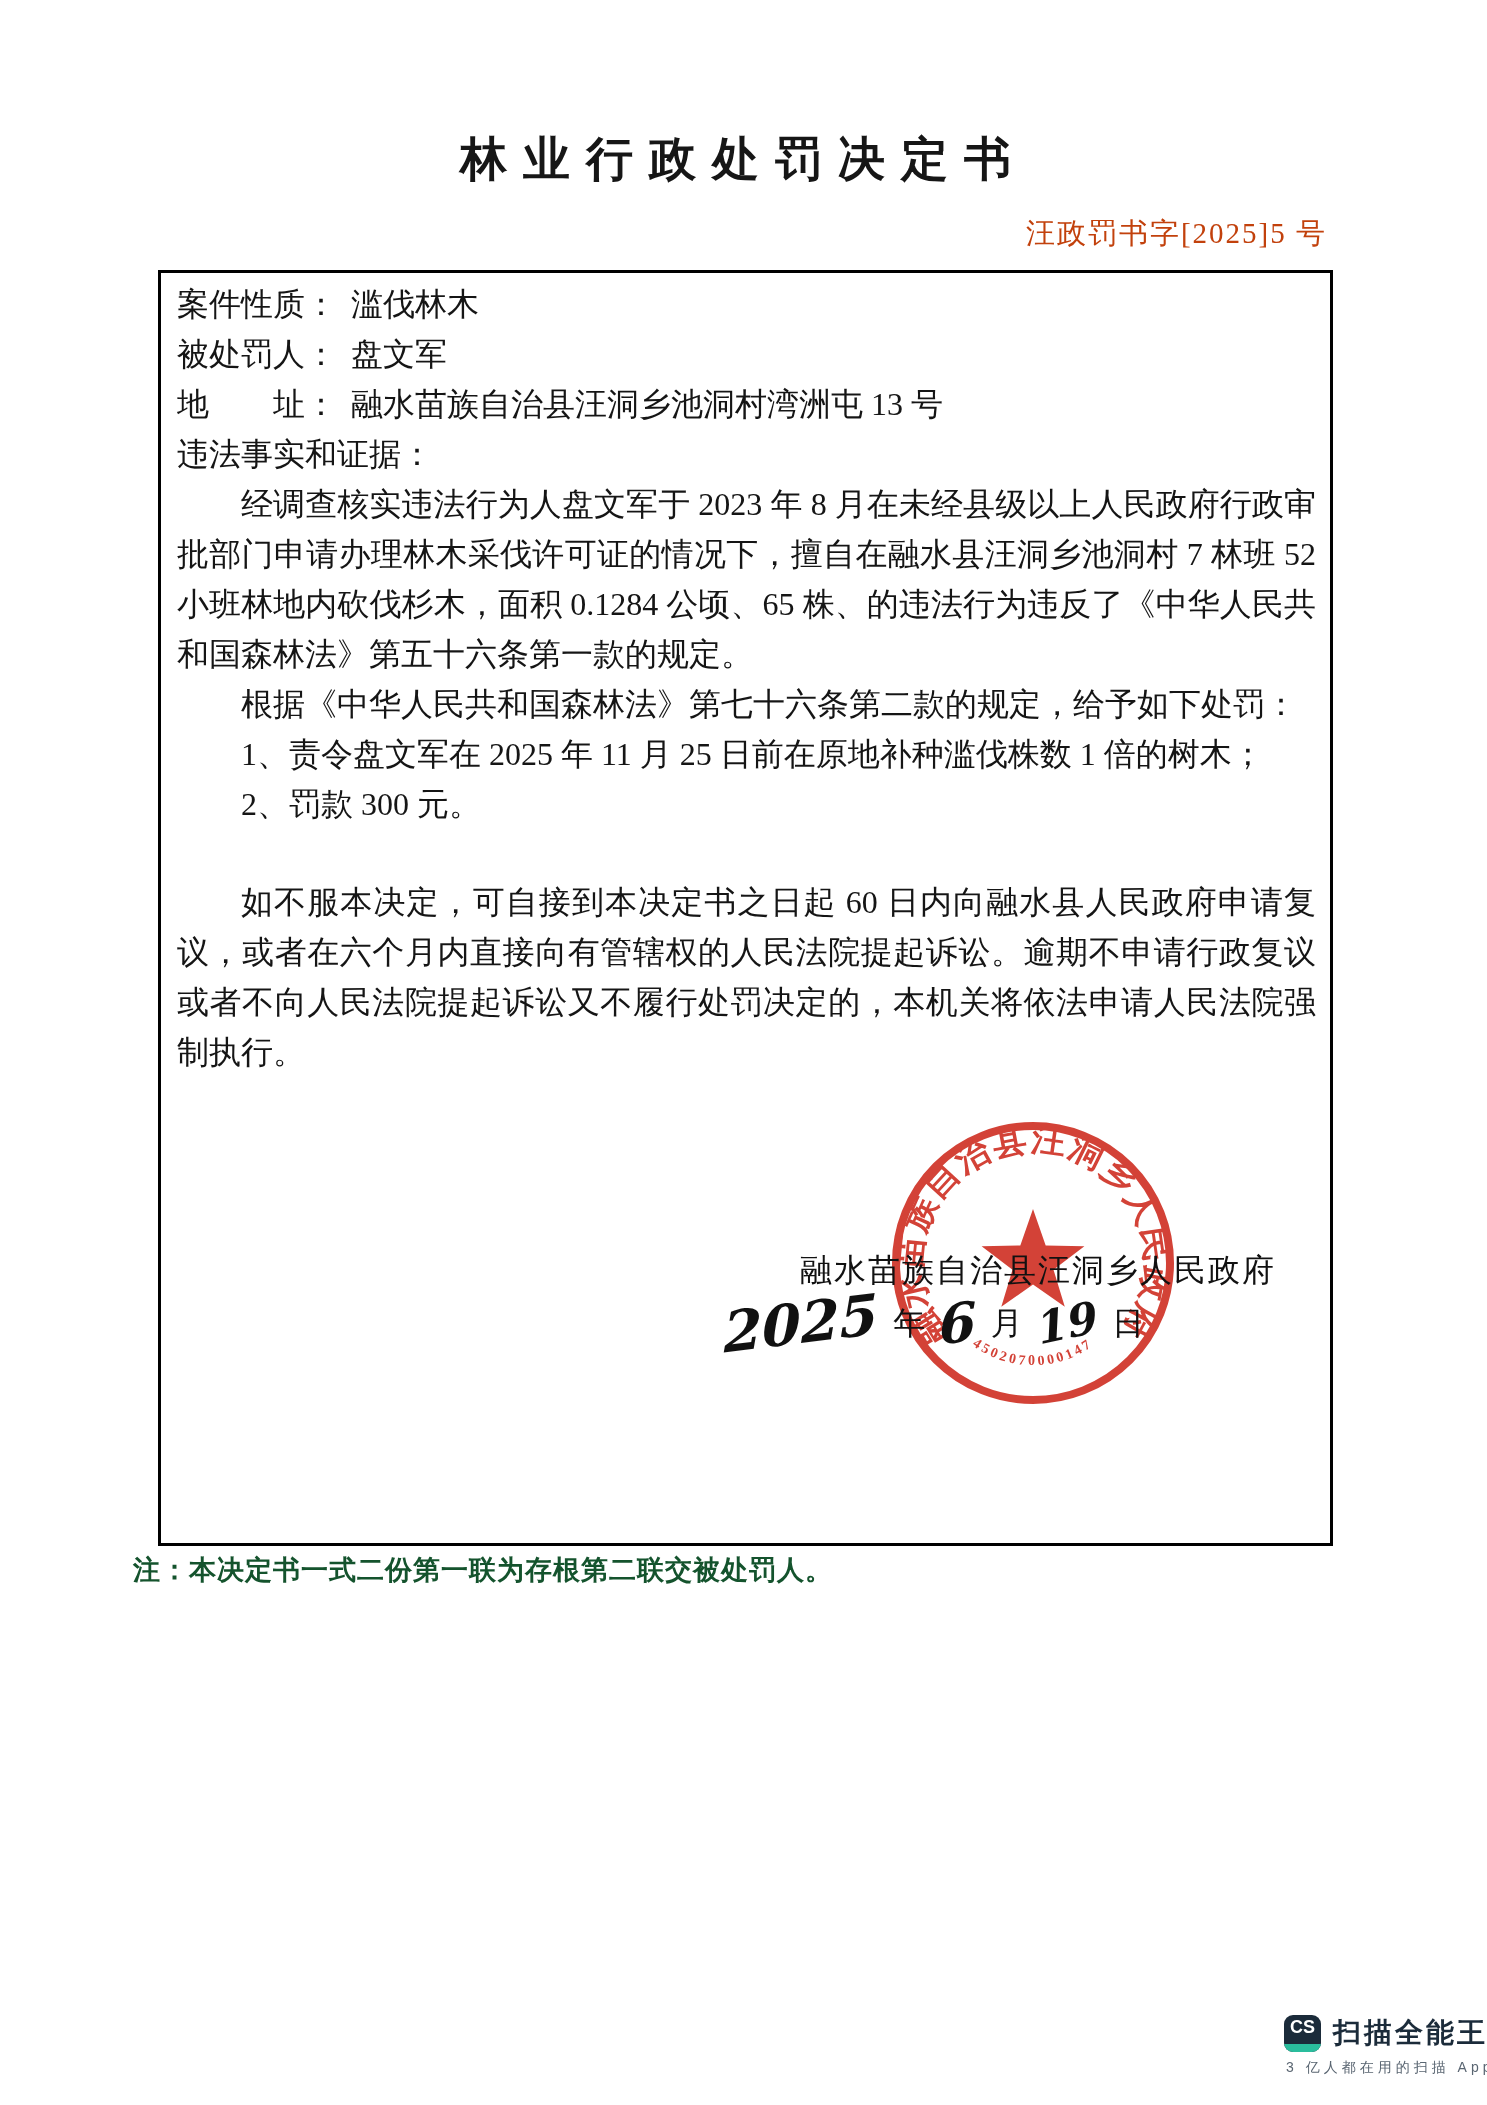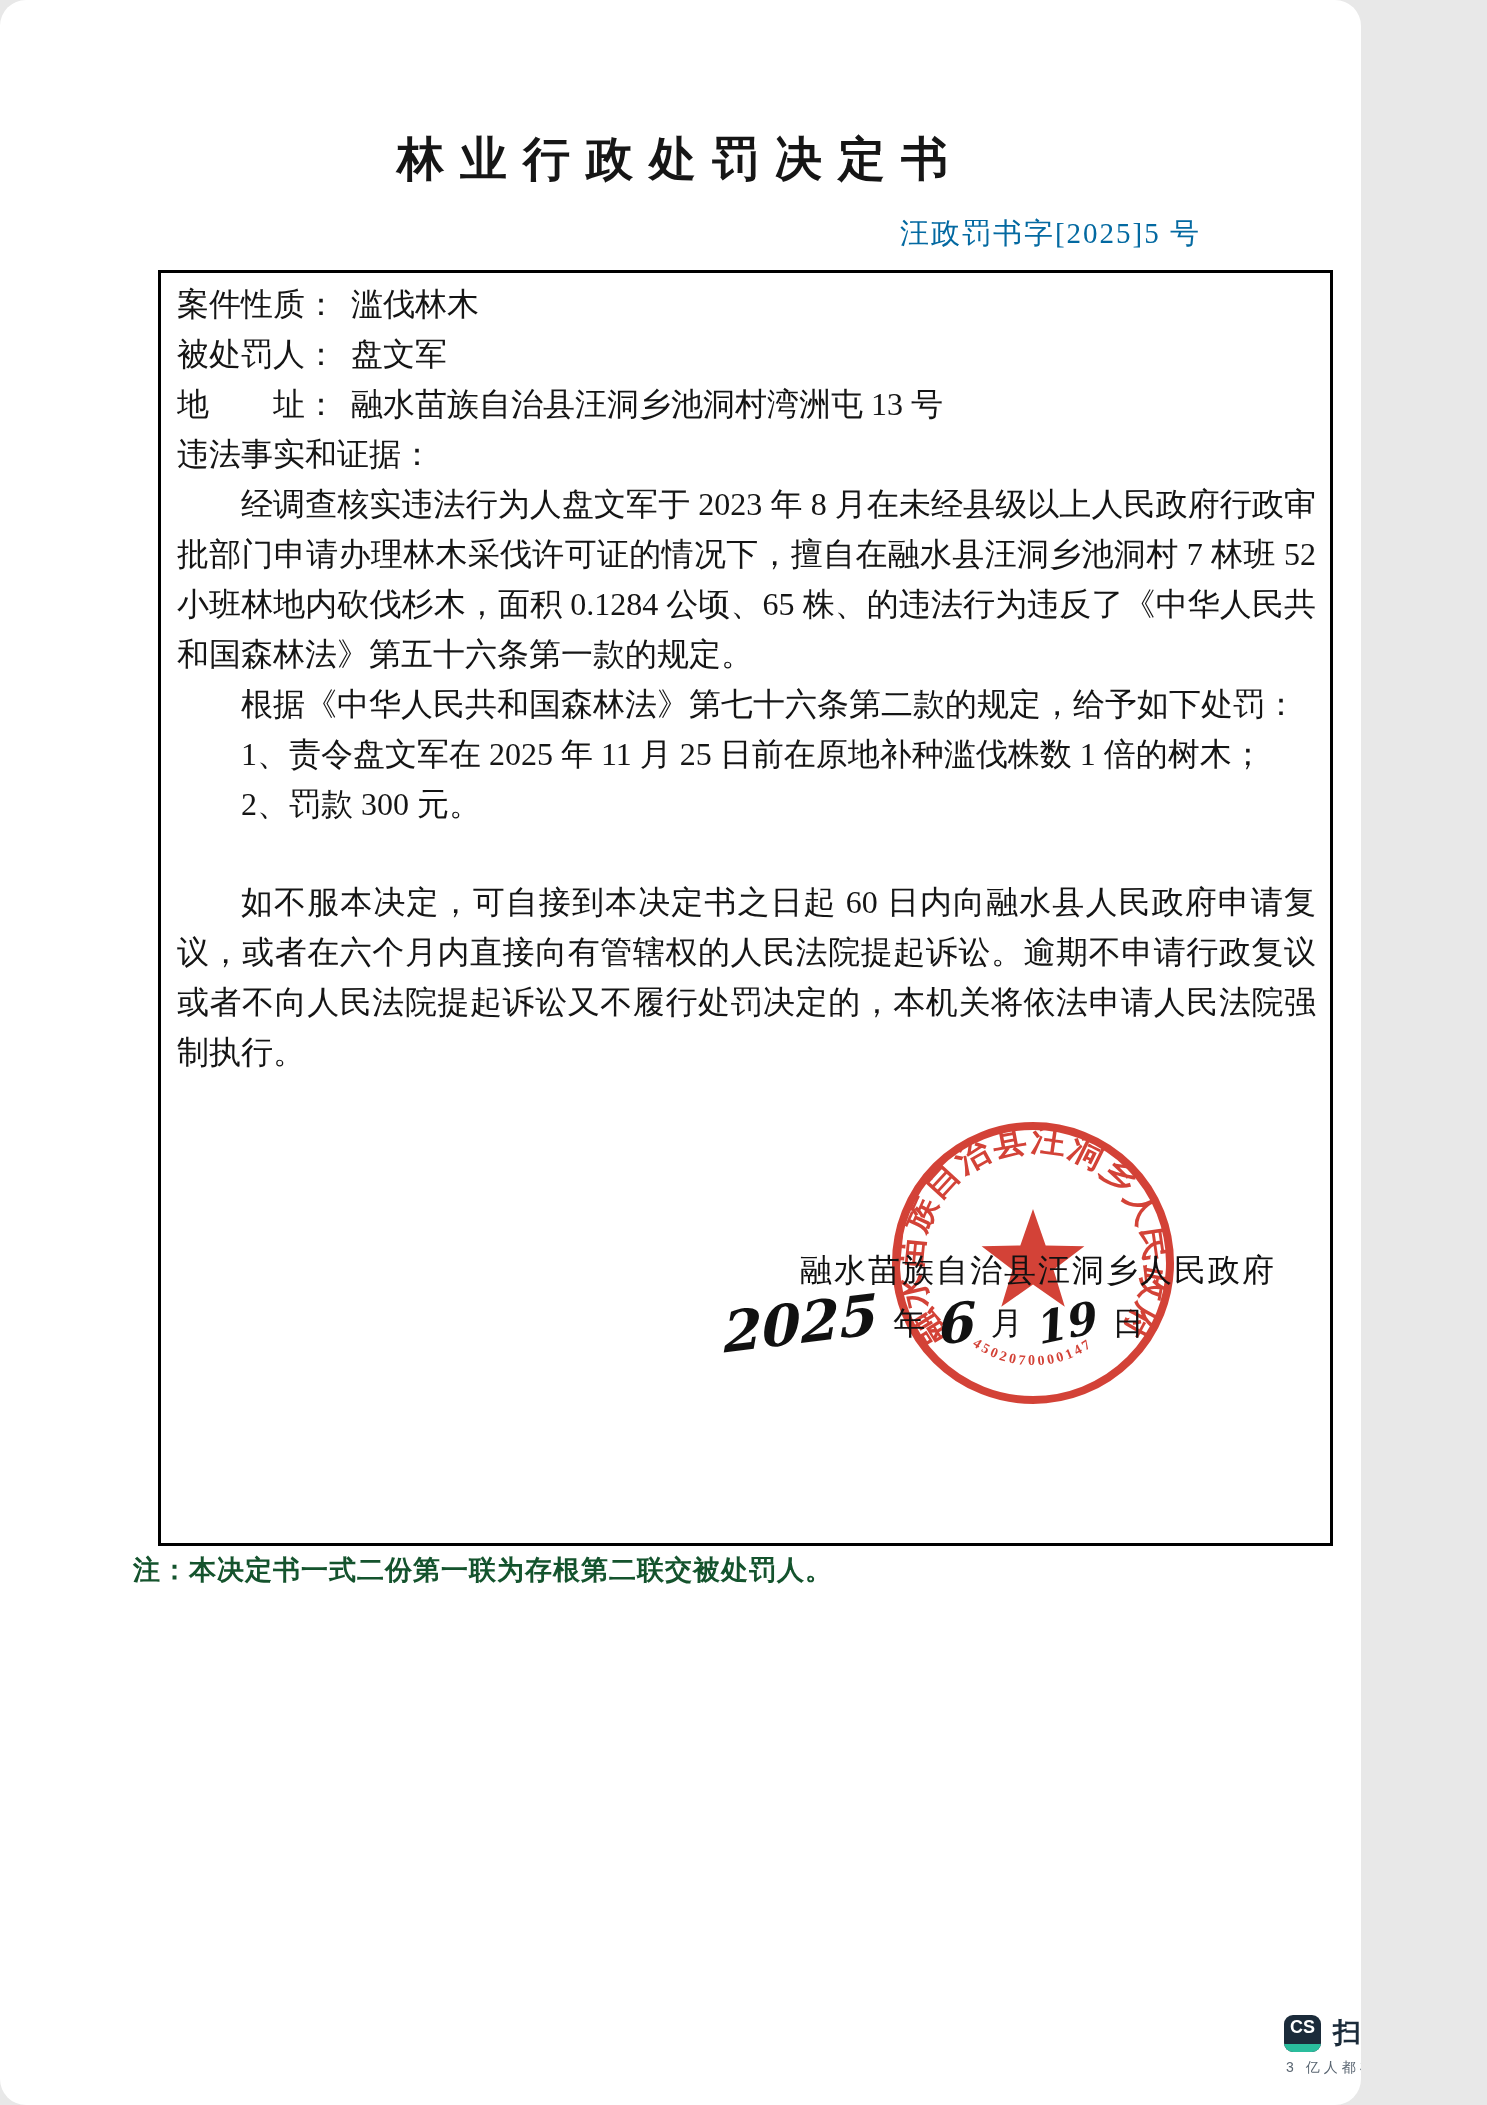--- a/index.html
+++ b/index.html
@@ -1,33 +1,32 @@
 <!DOCTYPE html>
 <html><head>
 <meta charset="utf-8">
 <style>
   html,body{margin:0;padding:0;background:#e8e8e8;}
   .page{
     position:relative;
-    width:1361px;height:2105px;
+    width:1487px;height:2105px;
     background:#ffffff;
     font-family:"Liberation Serif","DejaVu Serif",serif;
     color:#151515;
     overflow:hidden;
-    border-radius:26px;
   }
   .doc-title{
     position:absolute;left:0;top:128px;width:100%;
     text-align:center;
     font-size:47px;font-weight:bold;letter-spacing:16px;
     color:#161616;
   }
   .doc-number{
     position:absolute;top:214px;right:160px;
-    font-size:29px;letter-spacing:2px;color:#0369a1;text-align:center;
+    font-size:29px;letter-spacing:2px;color:#c2410c;text-align:center;
   }
   .content-box{
     position:absolute;left:158px;top:270px;
     width:1175px;height:1276px;
     border:3px solid #000000;
     box-sizing:border-box;
     padding:6px 14px 0 16px;
     font-size:32px;line-height:50px;
   }
   .field-row{display:flex;align-items:baseline;}

